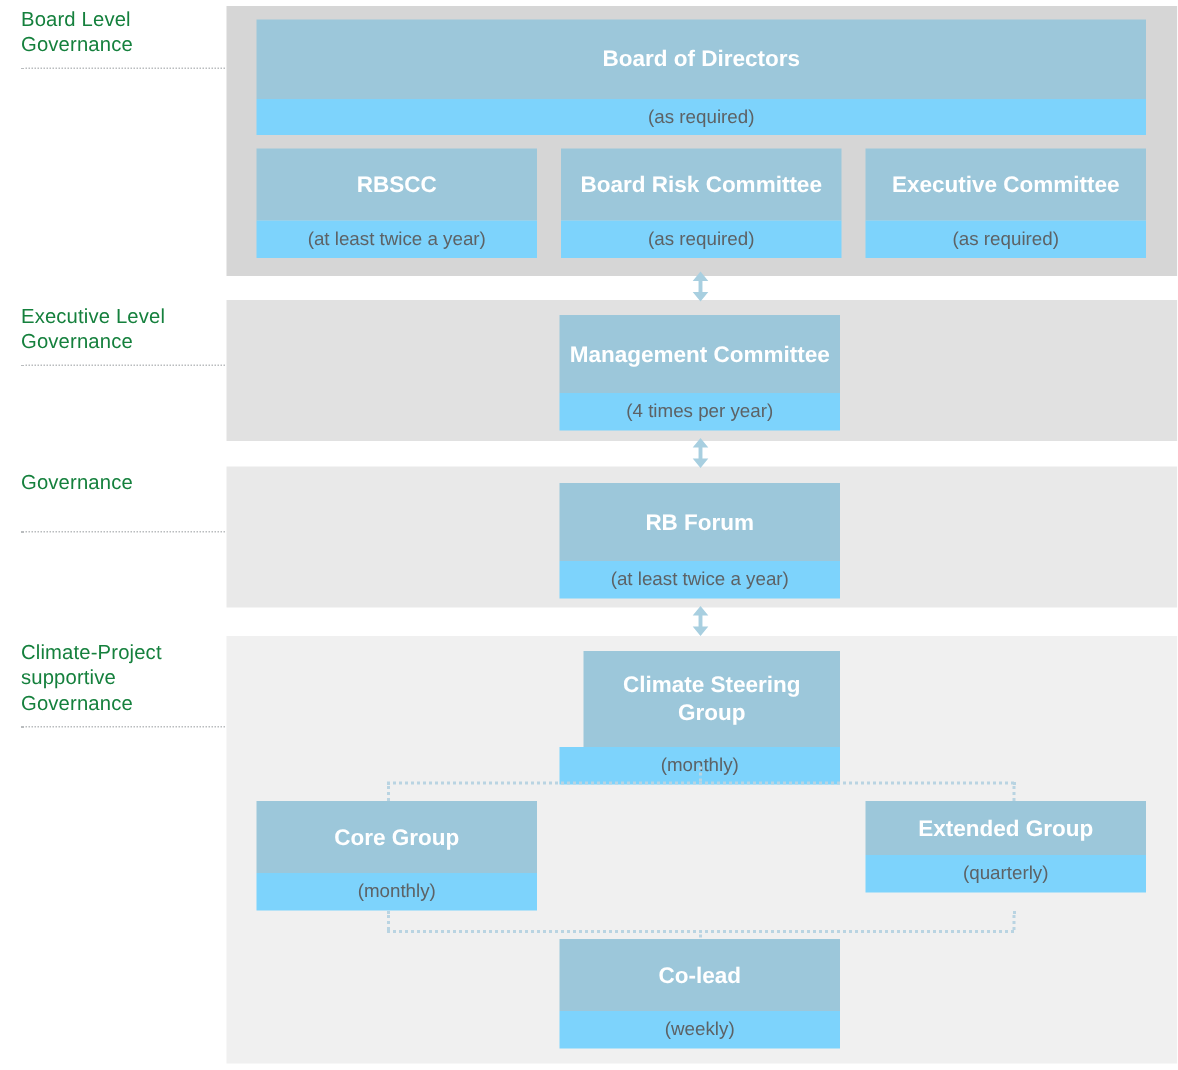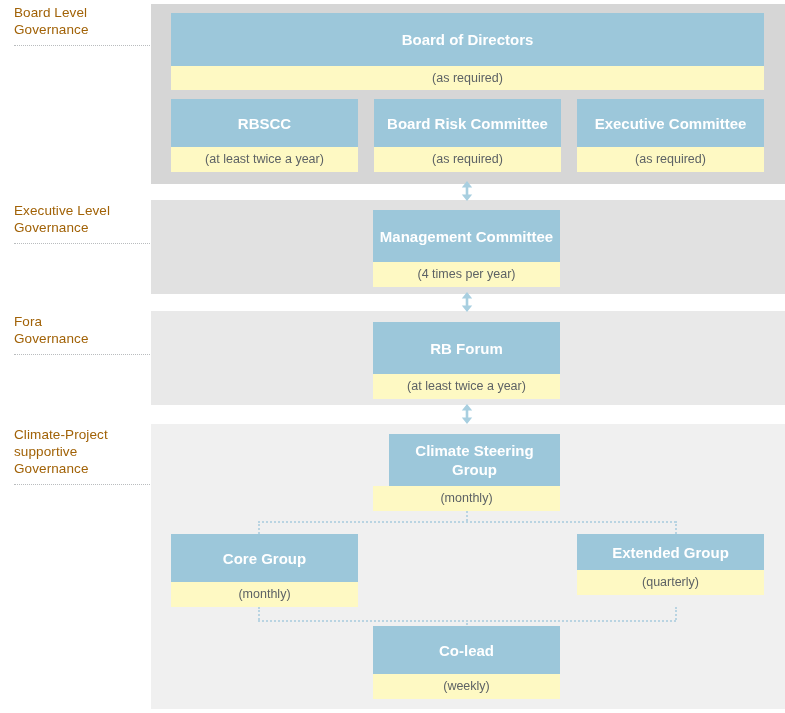--- a/index.html
+++ b/index.html
@@ -19,21 +19,21 @@
     height: 713px;
     background: #ffffff;
     overflow: hidden;
   }
 
   
   .tier-label {
     position: absolute;
     left: 14px;
     width: 136px;
-    color: #a16207;
+    color: #15803d;
     font-size: 13.5px;
     line-height: 17px;
     letter-spacing: 0.1px;
   }
   .tier-label .rule {
     position: absolute;
     left: 0;
     width: 136px;
     height: 0;
     border-top: 1px dotted #b9bcbe;
@@ -62,21 +62,21 @@
     font-weight: bold;
     line-height: 19px;
     text-align: center;
     display: flex;
     align-items: center;
     justify-content: center;
     box-sizing: border-box;
     padding: 17px 4px;
   }
   .node .node-cap {
-    background: #fef9c3;
+    background: #7dd3fc;
     color: #5d6265;
     font-size: 12.5px;
     line-height: 15px;
     text-align: center;
     display: flex;
     align-items: center;
     justify-content: center;
     box-sizing: border-box;
   }
 
@@ -115,21 +115,20 @@
     <div class="rule" style="top:41px;"></div>
   </div>
 
   <div class="tier-label" style="top:202px;">
     <div>Executive Level</div>
     <div>Governance</div>
     <div class="rule" style="top:41px;"></div>
   </div>
 
   <div class="tier-label" style="top:313px;">
-    <div>Fora</div>
     <div>Governance</div>
     <div class="rule" style="top:41px;"></div>
   </div>
 
   <div class="tier-label" style="top:426px;">
     <div>Climate-Project</div>
     <div>supportive</div>
     <div>Governance</div>
     <div class="rule" style="top:58px;"></div>
   </div>
@@ -176,21 +175,21 @@
     <div class="node-cap" style="height:25px;">(at least twice a year)</div>
   </div>
 
   <div class="varrow" style="left:458px;top:403px;height:22px;">
     <svg width="18" height="22" viewBox="0 0 18 22" aria-hidden="true">
       <path d="M9 1 L14.2 7.4 L10.3 7.4 L10.3 14.6 L14.2 14.6 L9 21 L3.8 14.6 L7.7 14.6 L7.7 7.4 L3.8 7.4 Z" fill="#a8cfe0"></path>
     </svg>
   </div>
 
   <div class="node" style="left:373px;top:434px;width:187px;">
-    <div class="node-head" style="height:52px;margin-left:16px;">Climate Steering Group</div>
+    <div class="node-head" style="height:64px;margin-left:16px;">Climate Steering Group</div>
     <div class="node-cap" style="height:25px;">(monthly)</div>
   </div>
 
   <div class="dot-v" style="left:466px;top:511px;height:10px;"></div>
   <div class="dot-h" style="left:258px;top:521px;width:418px;"></div>
   <div class="dot-v" style="left:258px;top:521px;height:13px;"></div>
   <div class="dot-v" style="left:675px;top:521px;height:13px;"></div>
 
   <div class="node" style="left:171px;top:534px;width:187px;">
     <div class="node-head" style="height:48px;">Core Group</div>

